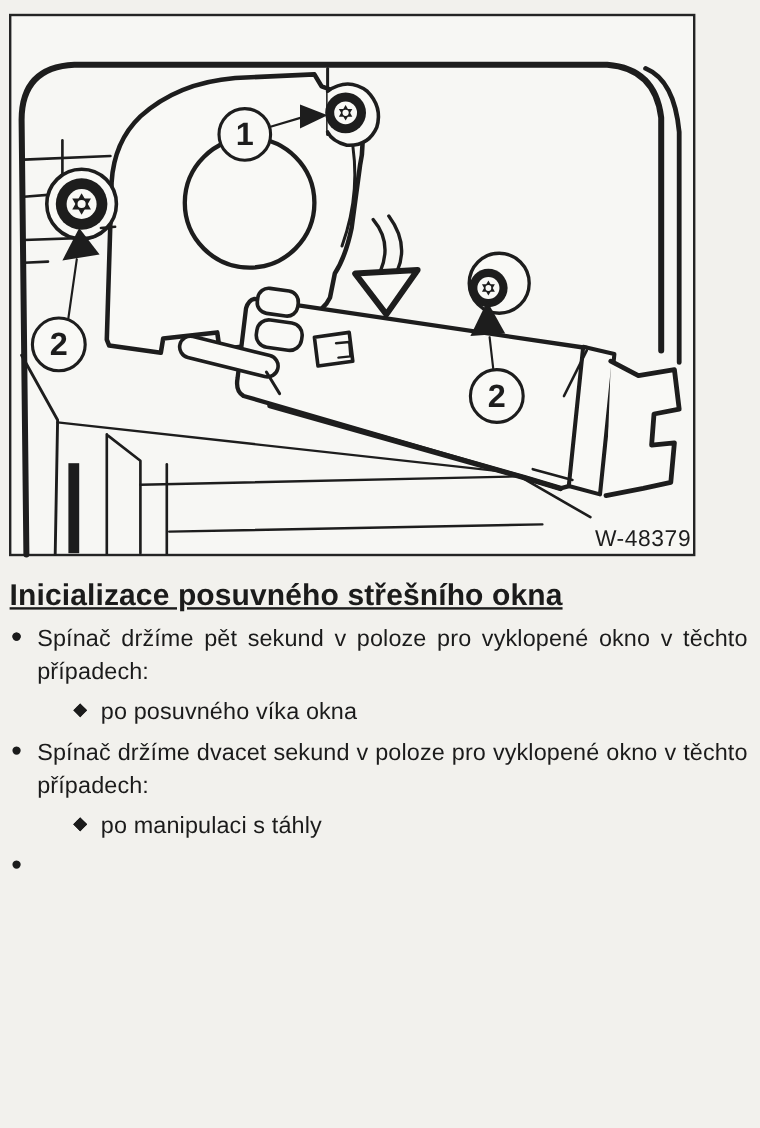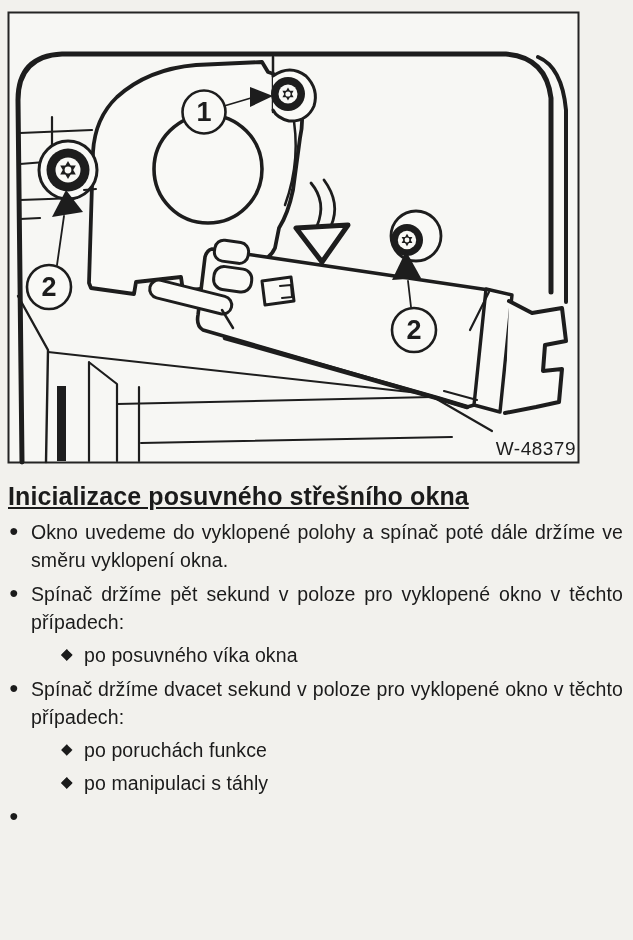--- a/index.html
+++ b/index.html
@@ -171,42 +171,40 @@
         <text x="576" y="455" text-anchor="end" font-size="19" letter-spacing="0.5" fill="#1d1d1d" stroke="none">W-48379</text>
       </g>
     </svg>
   </div>
 
   <div class="content">
     <h1>Inicializace posuvného střešního okna</h1>
 
     <p class="b">
       <span class="dot">●</span>
-      <span>Okno uvedeme do vyklopené polohy a spínač poté dále držíme ve směru vyklopení okna.</span>
     </p>
 
     <p class="b">
       <span class="dot">●</span>
       <span>Spínač držíme pět sekund v poloze pro vyklopené okno v těchto případech:</span>
     </p>
     <p class="sub">
       <span class="diamond">◆</span>
     </p>
     <p class="sub">
       <span class="diamond">◆</span>
       <span>po posuvného víka okna</span>
     </p>
 
     <p class="b">
       <span class="dot">●</span>
       <span>Spínač držíme dvacet sekund v poloze pro vyklopené okno v těchto případech:</span>
     </p>
     <p class="sub">
       <span class="diamond">◆</span>
-      <span>po poruchách funkce</span>
     </p>
     <p class="sub">
       <span class="diamond">◆</span>
     </p>
     <p class="sub">
       <span class="diamond">◆</span>
       <span>po manipulaci s táhly</span>
     </p>
 
     <p class="b">

